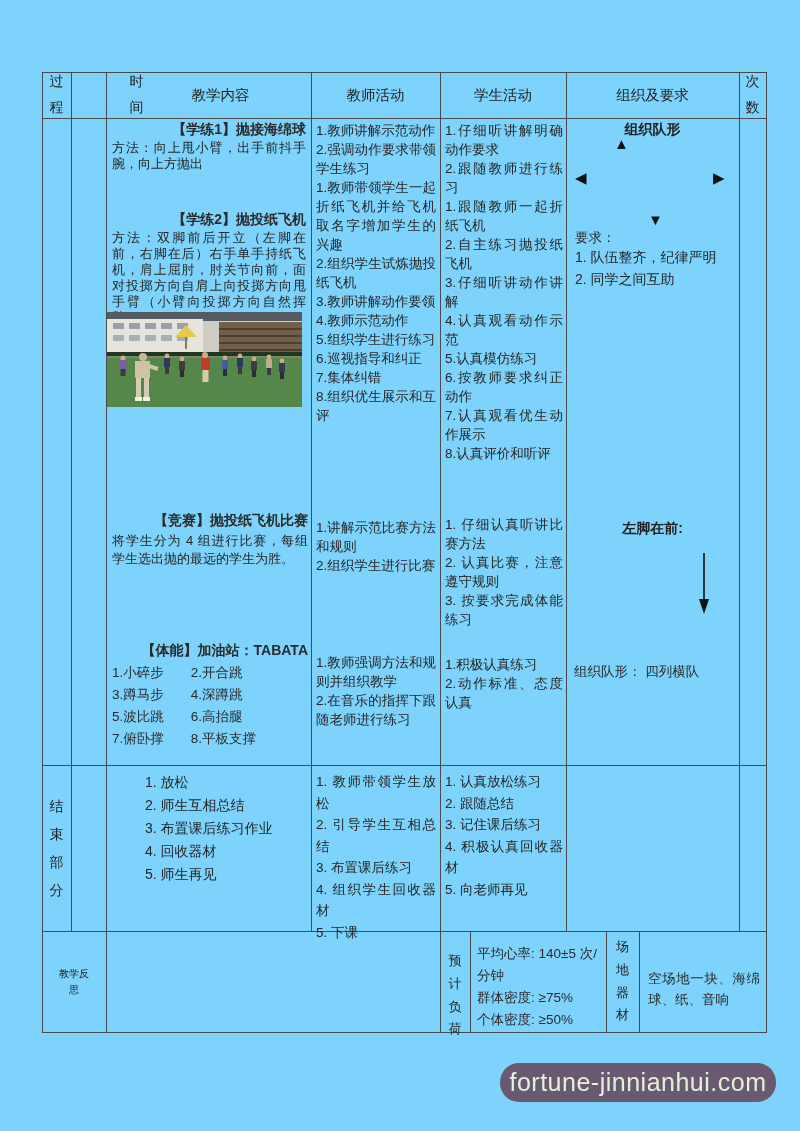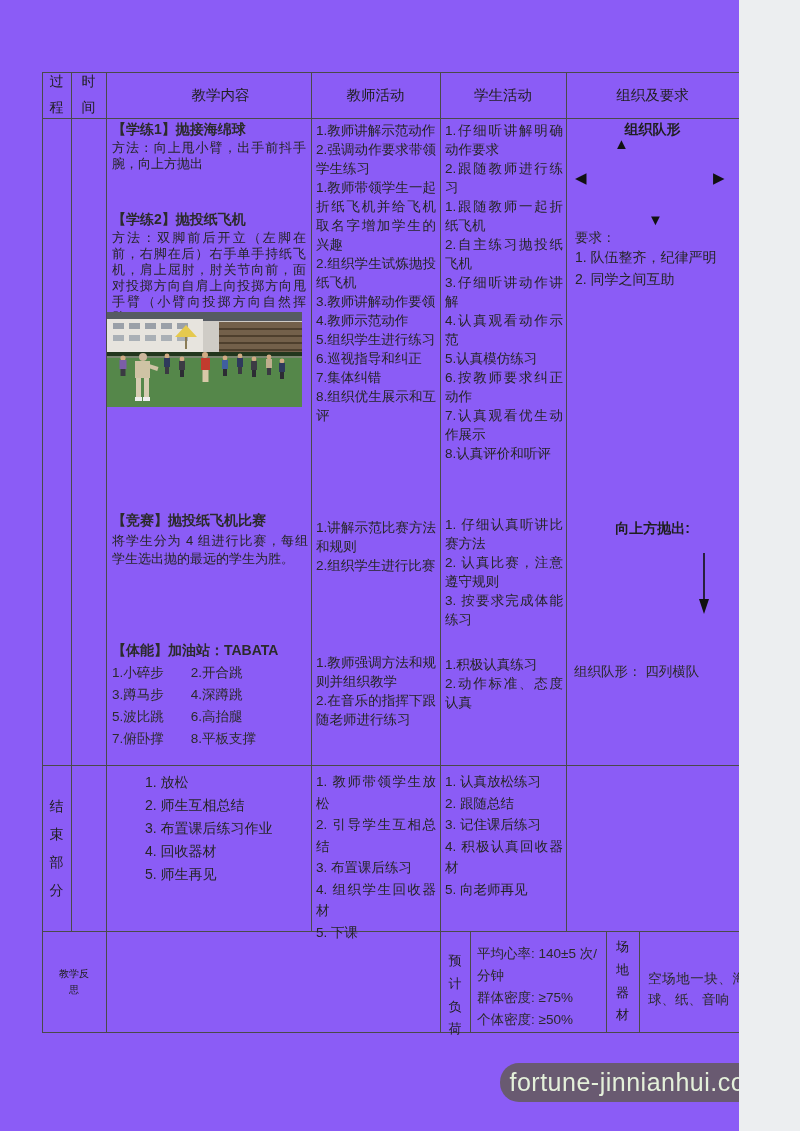--- a/index.html
+++ b/index.html
@@ -1,27 +1,27 @@
 <!DOCTYPE html>
 <html><head>
 <meta charset="utf-8">
 <style>
   html,body{margin:0;padding:0;}
   body{background:#eceef0;font-family:"Liberation Sans","DejaVu Sans",sans-serif;}
-  .sheet{position:relative;width:739px;height:1131px;background:#8b5cf6;overflow:hidden;color:#2b2b2b;}
+  .sheet{position:relative;width:800px;height:1131px;background:#7dd3fc;overflow:hidden;color:#2b2b2b;}
   .hline,.vline{position:absolute;background:#4a4a4a;}
   .hline{height:1px;}
   .vline{width:1px;}
   .abs{position:absolute;}
   .hdr{display:flex;align-items:center;justify-content:center;font-size:14.5px;color:#1f1f1f;}
   .vstack{word-break:break-all;text-align:center;font-size:14px;line-height:1.85;color:#1f1f1f;}
   .cellcenter{display:flex;align-items:center;justify-content:center;}
   .txt{font-size:13px;line-height:16px;text-align:justify;color:#262626;}
   .txt-lg{font-size:13.5px;line-height:19px;text-align:justify;color:#262626;}
-  .b{font-weight:bold;font-size:14px;line-height:18px;text-align:left;}
+  .b{font-weight:bold;font-size:14px;line-height:18px;text-align:right;}
   .pre{white-space:pre-line;}
   .list{font-size:14px;line-height:23px;white-space:pre-line;color:#262626;}
   .list-tight{font-size:13.5px;line-height:21.5px;white-space:pre-line;text-align:justify;color:#262626;}
   .tri{position:absolute;color:#111;font-size:15px;line-height:1;}
   .orghead{font-weight:bold;font-size:14px;color:#1f1f1f;}
   .watermark{position:absolute;left:500px;top:1063px;width:276px;height:39px;background:#695a71;border-radius:19px;
              display:flex;align-items:center;justify-content:center;font-size:25px;color:#e4f0da;letter-spacing:0.5px;}
   .photo-frame{position:absolute;left:107px;top:312px;width:195px;height:95px;background:#d8d5d0;}
 </style>
 </head>
@@ -44,21 +44,21 @@
   <div class="vline" style="left:739px;top:72px;height:860px;"></div>
   <div class="vline" style="left:766px;top:72px;height:961px;"></div>
 
   <div class="vline" style="left:470px;top:931px;height:101px;"></div>
   <div class="vline" style="left:606px;top:931px;height:101px;"></div>
   <div class="vline" style="left:639px;top:931px;height:101px;"></div>
 
   <div class="abs hdr" style="left:42px;top:72px;width:29px;height:46px;">
     <div class="vstack" style="width:16px;">过程</div>
   </div>
-  <div class="abs hdr" style="left:71px;top:72px;width:35px;height:46px;">
+  <div class="abs hdr" style="left:71px;top:72px;width:35px;height:46px;padding-left:48px;">
     <div class="vstack" style="width:16px;">时间</div>
   </div>
   <div class="abs hdr" style="left:106px;top:72px;width:205px;height:46px;padding-left:12px;">教学内容</div>
   <div class="abs hdr" style="left:311px;top:72px;width:129px;height:46px;">教师活动</div>
   <div class="abs hdr" style="left:440px;top:72px;width:126px;height:46px;">学生活动</div>
   <div class="abs hdr" style="left:566px;top:72px;width:173px;height:46px;">组织及要求</div>
   <div class="abs hdr" style="left:739px;top:72px;width:27px;height:46px;">
     <div class="vstack" style="width:16px;">次数</div>
   </div>
 
@@ -184,21 +184,21 @@
 
   <div class="abs orghead" style="left:566px;top:121px;width:173px;text-align:center;">组织队形</div>
   <span class="tri" style="left:614px;top:136px;">▲</span>
   <span class="tri" style="left:575px;top:170px;">◀</span>
   <span class="tri" style="left:713px;top:170px;">▶</span>
   <span class="tri" style="left:648px;top:212px;">▼</span>
   <div class="abs" style="left:575px;top:228px;width:160px;font-size:13.5px;line-height:20px;">要求：</div>
   <div class="abs list" style="left:575px;top:246px;width:162px;line-height:22px;">1.  队伍整齐，纪律严明
 2.  同学之间互助</div>
 
-  <div class="abs orghead" style="left:566px;top:520px;width:173px;text-align:center;">向上方抛出:</div>
+  <div class="abs orghead" style="left:566px;top:520px;width:173px;text-align:center;">左脚在前:</div>
   <div class="abs" style="left:696px;top:553px;">
     <svg width="16" height="62" viewBox="0 0 16 62">
       <line x1="8" y1="0" x2="8" y2="48" stroke="#111" stroke-width="1.6"></line>
       <polygon points="8,61 3,46 13,46" fill="#111"></polygon>
     </svg>
   </div>
   <div class="abs" style="left:574px;top:663px;width:165px;font-size:13.5px;">组织队形： 四列横队</div>
 
   <div class="abs cellcenter" style="left:42px;top:765px;width:29px;height:166px;">
     <div class="vstack" style="width:16px;line-height:2.0;">结束部分</div>

